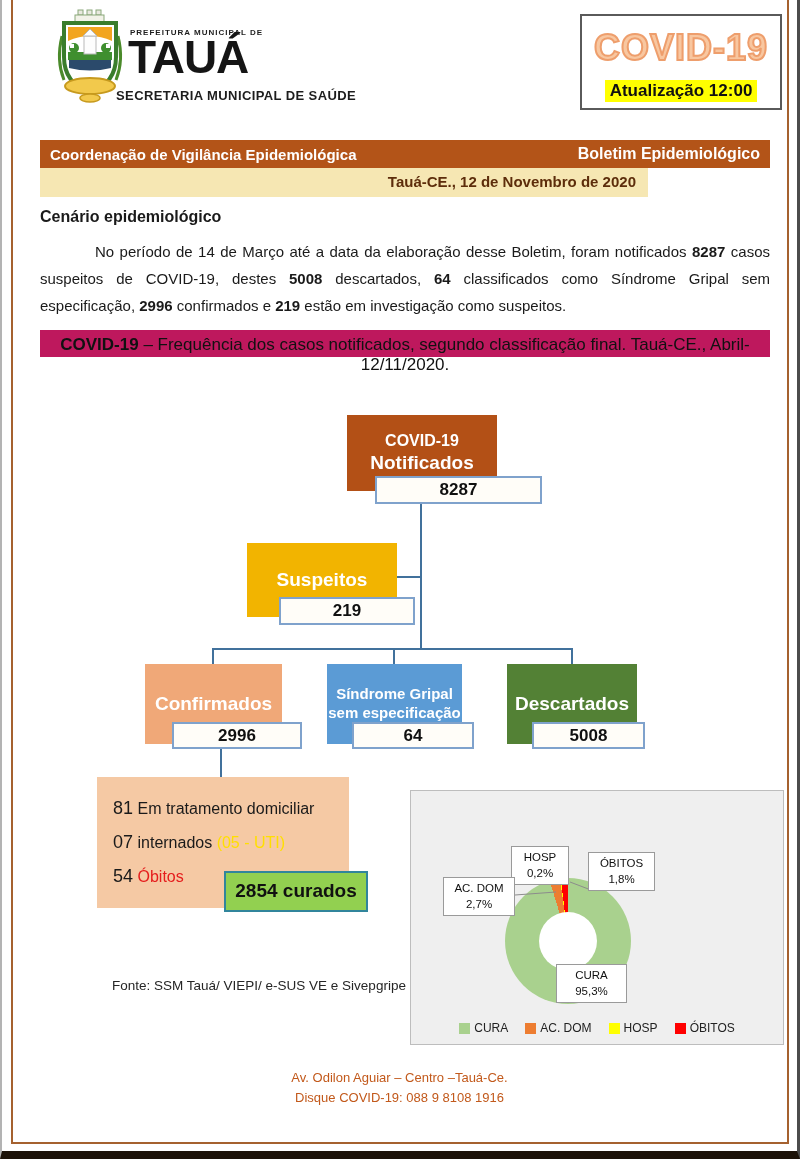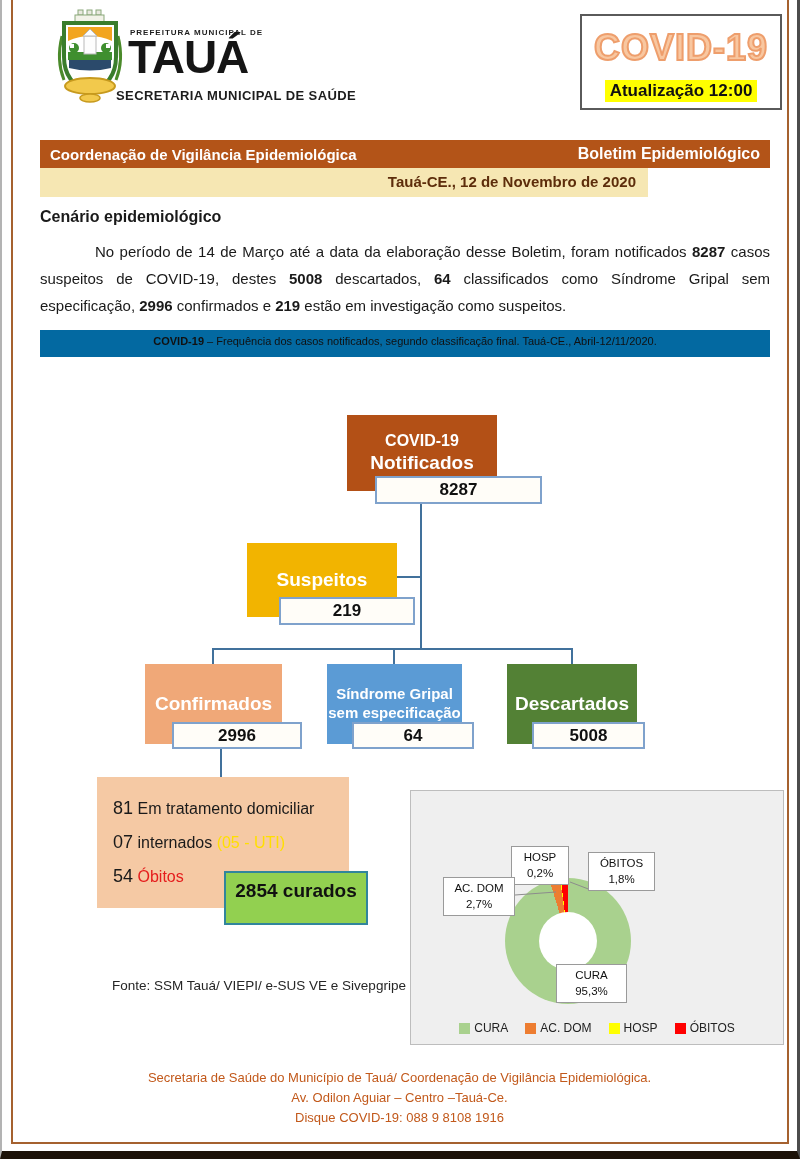--- a/index.html
+++ b/index.html
@@ -29,21 +29,21 @@
 
   
   .banner { background:#b35418; color:#fff; display:flex; justify-content:space-between; align-items:center; padding:0 10px; font-weight:bold; }
   .banner-left { font-size:15px; }
   .banner-right { font-size:16px; }
   .date-bar { background:#f6e7b3; color:#5d2d0b; font-weight:bold; font-size:15px; text-align:right; padding:5px 12px 0 0; }
 
   .heading { font-size:16px; font-weight:bold; }
   .paragraph { font-size:15px; line-height:27px; text-align:justify; text-indent:55px; }
   .paragraph b { font-weight:bold; }
-  .gray-bar { background:#0369a1; font-size:11px; text-align:center; padding-top:5px; color:#111; }
+  .gray-bar { background:#be185d; font-size:17px; text-align:center; padding-top:5px; color:#111; }
 
   
   .flow-box { color:#fff; font-weight:bold; display:flex; flex-direction:column; justify-content:center; align-items:center; text-align:center; line-height:1.25; }
   .bg-brown  { background:#b35016; }
   .bg-yellow { background:#f2b400; }
   .bg-salmon { background:#f0a878; }
   .bg-blue   { background:#5b9bd5; }
   .bg-green  { background:#538135; }
   .label-lg { font-size:19px; }
   .label-md { font-size:16px; }
@@ -151,21 +151,21 @@
   <div class="abs flow-box bg-green" style="left:505px; top:664px; width:130px; height:80px;">
     <div class="label-lg">Descartados</div>
   </div>
   <div class="abs value-box" style="left:530px; top:722px; width:113px; height:27px;">5008</div>
 
   <div class="abs details-box" style="left:95px; top:777px; width:252px; height:131px;">
     <div class="details-row"><span class="details-num">81</span><span> Em tratamento domiciliar</span></div>
     <div class="details-row"><span class="details-num">07</span><span> internados </span><span class="hl-yellow">(05 - UTI)</span></div>
     <div class="details-row"><span class="details-num">54</span><span class="hl-red"> Óbitos</span></div>
   </div>
-  <div class="abs cured-box" style="left:222px; top:871px; width:144px; height:54px;">2854 curados</div>
+  <div class="abs cured-box" style="left:222px; top:871px; width:144px; height:41px;">2854 curados</div>
 
   <div class="abs chart-panel" style="left:408px; top:790px; width:374px; height:255px;">
 
     <div class="donut" style="left: 94px; top: 87px; width: 126px; height: 126px; background: conic-gradient(rgb(169, 209, 142) 0deg, rgb(169, 209, 142) 343.08deg, rgb(237, 125, 49) 343.08deg, rgb(237, 125, 49) 352.8deg, rgb(255, 255, 0) 352.8deg, rgb(255, 255, 0) 353.52deg, rgb(255, 0, 0) 353.52deg, rgb(255, 0, 0) 360deg);">
       <div class="donut-hole" style="left:34px; top:34px; width:58px; height:58px;"></div>
     </div>
 
     <svg class="abs" style="left:0; top:0;" width="374" height="255">
       <polyline points="129,93 150,92" stroke="#8c8c8c" stroke-width="1" fill="none"></polyline>
       <polyline points="180,99 159,91" stroke="#8c8c8c" stroke-width="1" fill="none"></polyline>
@@ -205,19 +205,18 @@
       <span class="legend-item">
           <span class="legend-swatch" style="background: rgb(255, 0, 0);"></span>
           <span>ÓBITOS</span>
         </span>
     </div>
   </div>
 
   <div class="abs fonte" style="left:110px; top:978px;">Fonte: SSM Tauá/ VIEPI/ e-SUS VE e Sivepgripe</div>
 
   <div class="abs footer" style="left:0; right:0; top:1068px;">
-    <div>Secretaria de Saúde do Município de Tauá/ Coordenação de Vigilância Epidemiológica.</div>
     <div>Av. Odilon Aguiar – Centro –Tauá-Ce.</div>
     <div>Disque COVID-19: 088 9 8108 1916</div>
   </div>
 
   <div class="inner-frame"></div>
 </div>
 
 </body></html>

